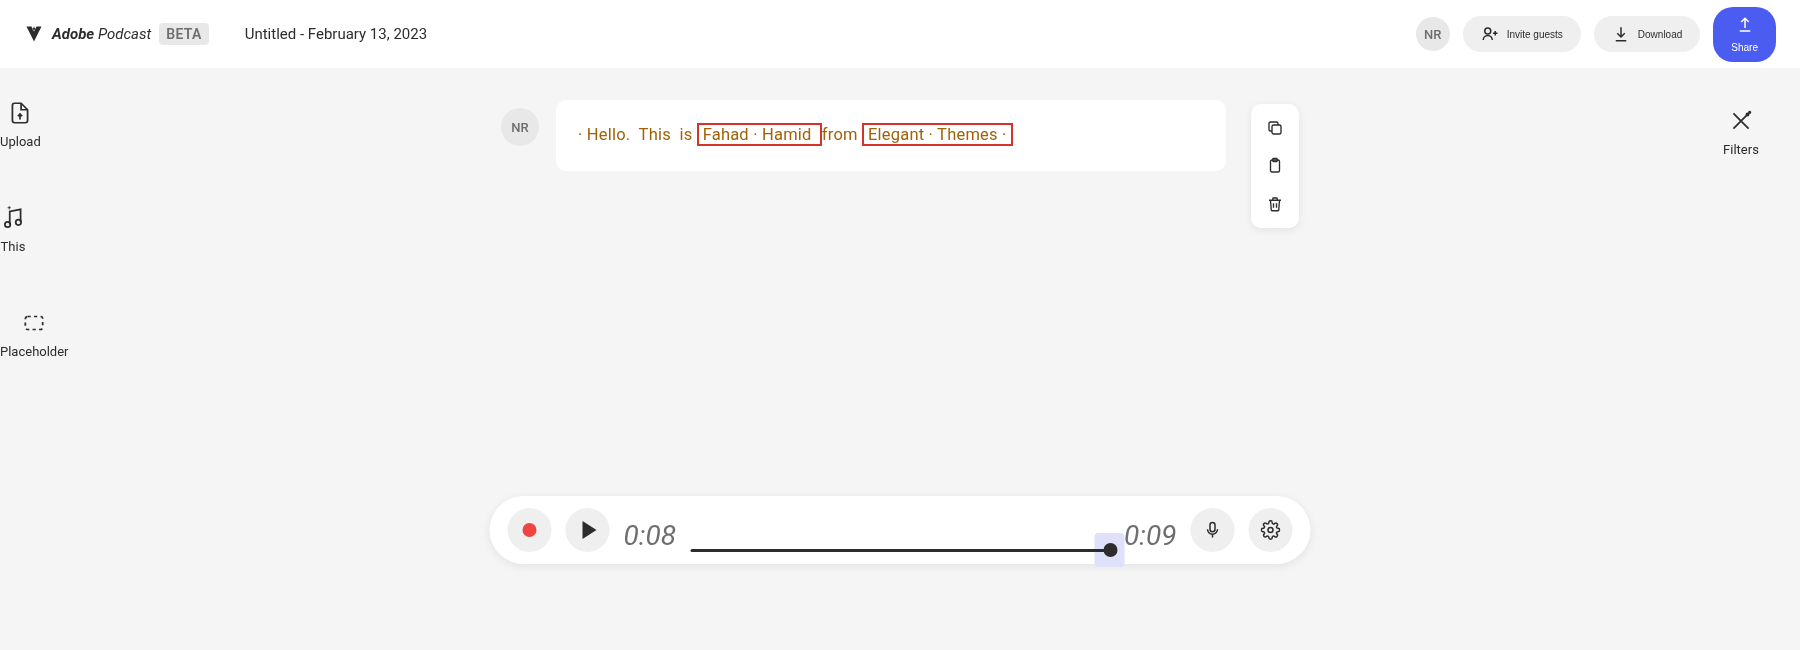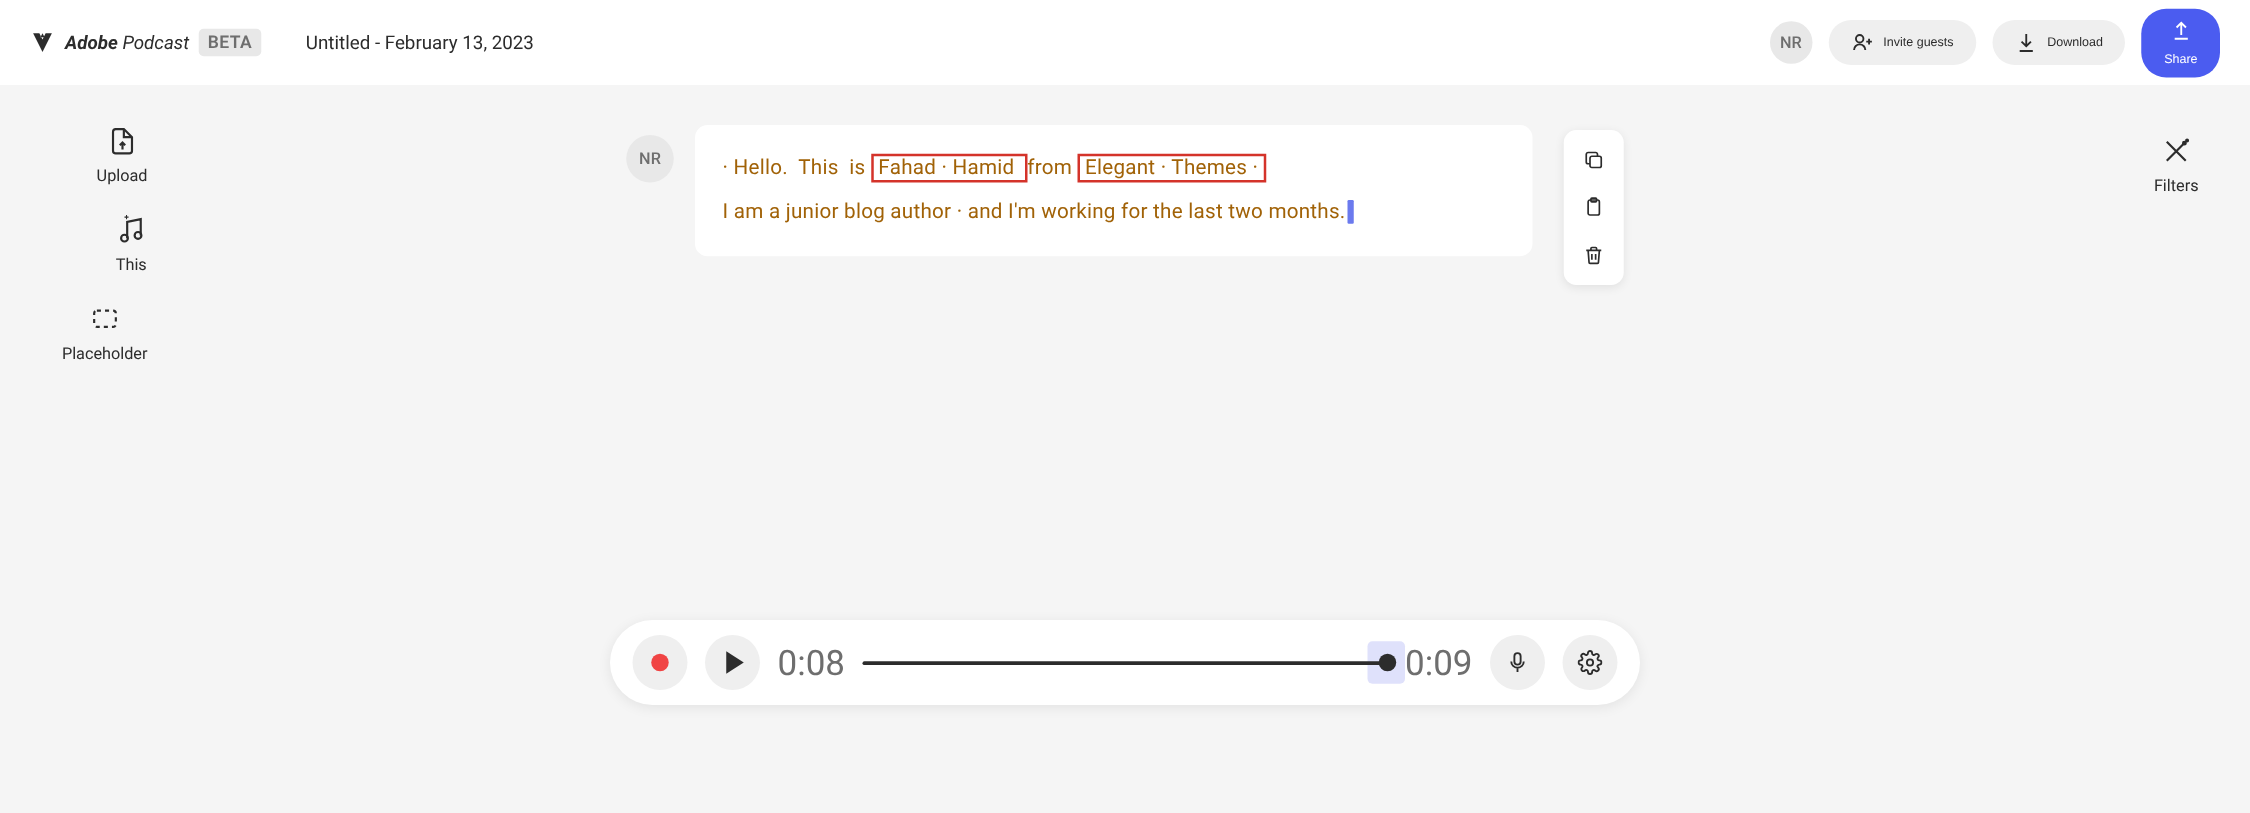--- a/index.html
+++ b/index.html
@@ -14,41 +14,41 @@
   .beta-badge { background: #e8e8e8; color: #6e6e6e; font-size: 14px; font-weight: 600; padding: 3px 7px; border-radius: 4px; letter-spacing: 0.3px; }
   .doc-title { font-size: 15px; color: #2c2c2c; margin-left: 18px; }
   
   .header-right { display: flex; align-items: center; gap: 13px; }
   .avatar { width: 34px; height: 34px; border-radius: 50%; background: #e8e8e8; display: flex; align-items: center; justify-content: center; font-size: 13px; color: #6e6e6e; font-weight: 500; }
   .btn { display: inline-flex; align-items: center; gap: 8px; padding: 9px 18px; border-radius: 20px; border: none; font-size: 10px; font-weight: 500; cursor: pointer; justify-content: space-between; }
   .btn-light { background: #efefef; color: #2c2c2c; }
   .btn-primary { background: #4b5cf0; color: #fff; flex-direction: column; }
   .btn svg { width: 18px; height: 18px; }
   
-  .sidebar-left { position: absolute; left: 0; top: 68px; width: 118px; padding-top: 32px; display: flex; flex-direction: column; align-items: flex-end; gap: 22px; }
+  .sidebar-left { position: absolute; left: 0; top: 68px; width: 118px; padding-top: 32px; display: flex; flex-direction: column; align-items: flex-start; gap: 56px; }
   .sidebar-item { display: flex; flex-direction: column; align-items: center; gap: 8px; cursor: pointer; }
   .sidebar-item svg { width: 26px; height: 26px; color: #2c2c2c; }
   .sidebar-item-label { font-size: 13px; color: #2c2c2c; }
   
   .sidebar-right { position: absolute; right: 0; top: 68px; width: 118px; padding-top: 40px; display: flex; flex-direction: column; }
   
   .main-content { position: absolute; left: 118px; right: 118px; top: 100px; display: flex; justify-content: center; }
   .transcript-wrap { display: flex; align-items: flex-start; gap: 17px; }
   .speaker-avatar { width: 38px; height: 38px; border-radius: 50%; background: #e8e8e8; display: flex; align-items: center; justify-content: center; font-size: 13px; color: #6e6e6e; font-weight: 500; margin-top: 8px; }
   .transcript-box { background: #fff; border-radius: 10px; padding: 18px 30px 18px 22px; width: 670px; color: #a16207; font-size: 16.5px; line-height: 2.1; letter-spacing: 0.2px; }
   .transcript-box .word { display: inline; }
   .redbox { border: 2.5px solid #d4332a; padding: 0 4px; display: inline; }
   .dot { display: inline; }
   .cursor-bar { display: inline-block; width: 5px; height: 19px; background: #6b7aee; vertical-align: middle; margin-left: 2px; border-radius: 1px; }
   
   .toolbar { background: #fff; border-radius: 10px; padding: 6px; display: flex; flex-direction: column; gap: 2px; box-shadow: 0 2px 8px rgba(0,0,0,0.08); margin-top: 4px; margin-left: 8px; }
   .toolbar-btn { width: 36px; height: 36px; display: flex; align-items: center; justify-content: center; border-radius: 6px; cursor: pointer; }
   .toolbar-btn svg { width: 18px; height: 18px; color: #2c2c2c; }
   
-  .player { position: absolute; bottom: 86px; left: 50%; transform: translateX(-50%); background: #fff; border-radius: 36px; padding: 12px 18px; display: flex; align-items: center; gap: 14px; box-shadow: 0 2px 10px rgba(0,0,0,0.08); }
+  .player { position: absolute; bottom: 86px; left: 50%; transform: translateX(-50%); background: #fff; border-radius: 36px; padding: 12px 18px; display: flex; align-items: flex-end; gap: 14px; box-shadow: 0 2px 10px rgba(0,0,0,0.08); font-style: italic; }
   .player-btn { width: 44px; height: 44px; border-radius: 50%; background: #efefef; display: flex; align-items: center; justify-content: center; cursor: pointer; border: none; }
   .record-dot { width: 14px; height: 14px; background: #f04444; border-radius: 50%; }
   .play-tri { width: 0; height: 0; border-left: 14px solid #2c2c2c; border-top: 9px solid transparent; border-bottom: 9px solid transparent; margin-left: 3px; }
   .time-text { font-size: 28px; color: #6e6e6e; font-weight: 400; }
   .timeline { width: 420px; height: 3px; background: #2c2c2c; position: relative; border-radius: 2px; }
   .timeline-knob { position: absolute; right: -7px; top: -6px; width: 14px; height: 14px; background: #2c2c2c; border-radius: 50%; }
   .timeline-mark { position: absolute; right: -14px; top: -16px; width: 30px; height: 34px; background: #dfe1fb; border-radius: 4px; z-index: -1; }
   .player-icon-btn { width: 44px; height: 44px; border-radius: 50%; background: #efefef; display: flex; align-items: center; justify-content: center; cursor: pointer; border: none; }
   .player-icon-btn svg { width: 20px; height: 20px; color: #2c2c2c; }
 </style>
@@ -143,23 +143,20 @@
           <span class="word">Hamid</span>
         </span>
         <span class="word">from</span>
         <span class="redbox">
           <span class="word">Elegant</span>
           <span class="dot">·</span>
           <span class="word">Themes</span>
           <span class="dot">·</span>
         </span>
       </div>
-      <div>
-        <span>I  am  a  junior  blog  author · and  I'm  working  for  the  last  two  months.</span><span class="cursor-bar"></span>
-      </div>
     </div>
     <div class="toolbar">
       <div class="toolbar-btn">
         <svg viewBox="0 0 24 24" fill="none" stroke="currentColor" stroke-width="1.8">
             <rect x="8" y="8" width="12" height="12" rx="2"></rect>
             <path d="M16 8V6a2 2 0 00-2-2H6a2 2 0 00-2 2v8a2 2 0 002 2h2"></path>
           </svg>
       </div>
       <div class="toolbar-btn">
         <svg viewBox="0 0 24 24" fill="none" stroke="currentColor" stroke-width="1.8">

